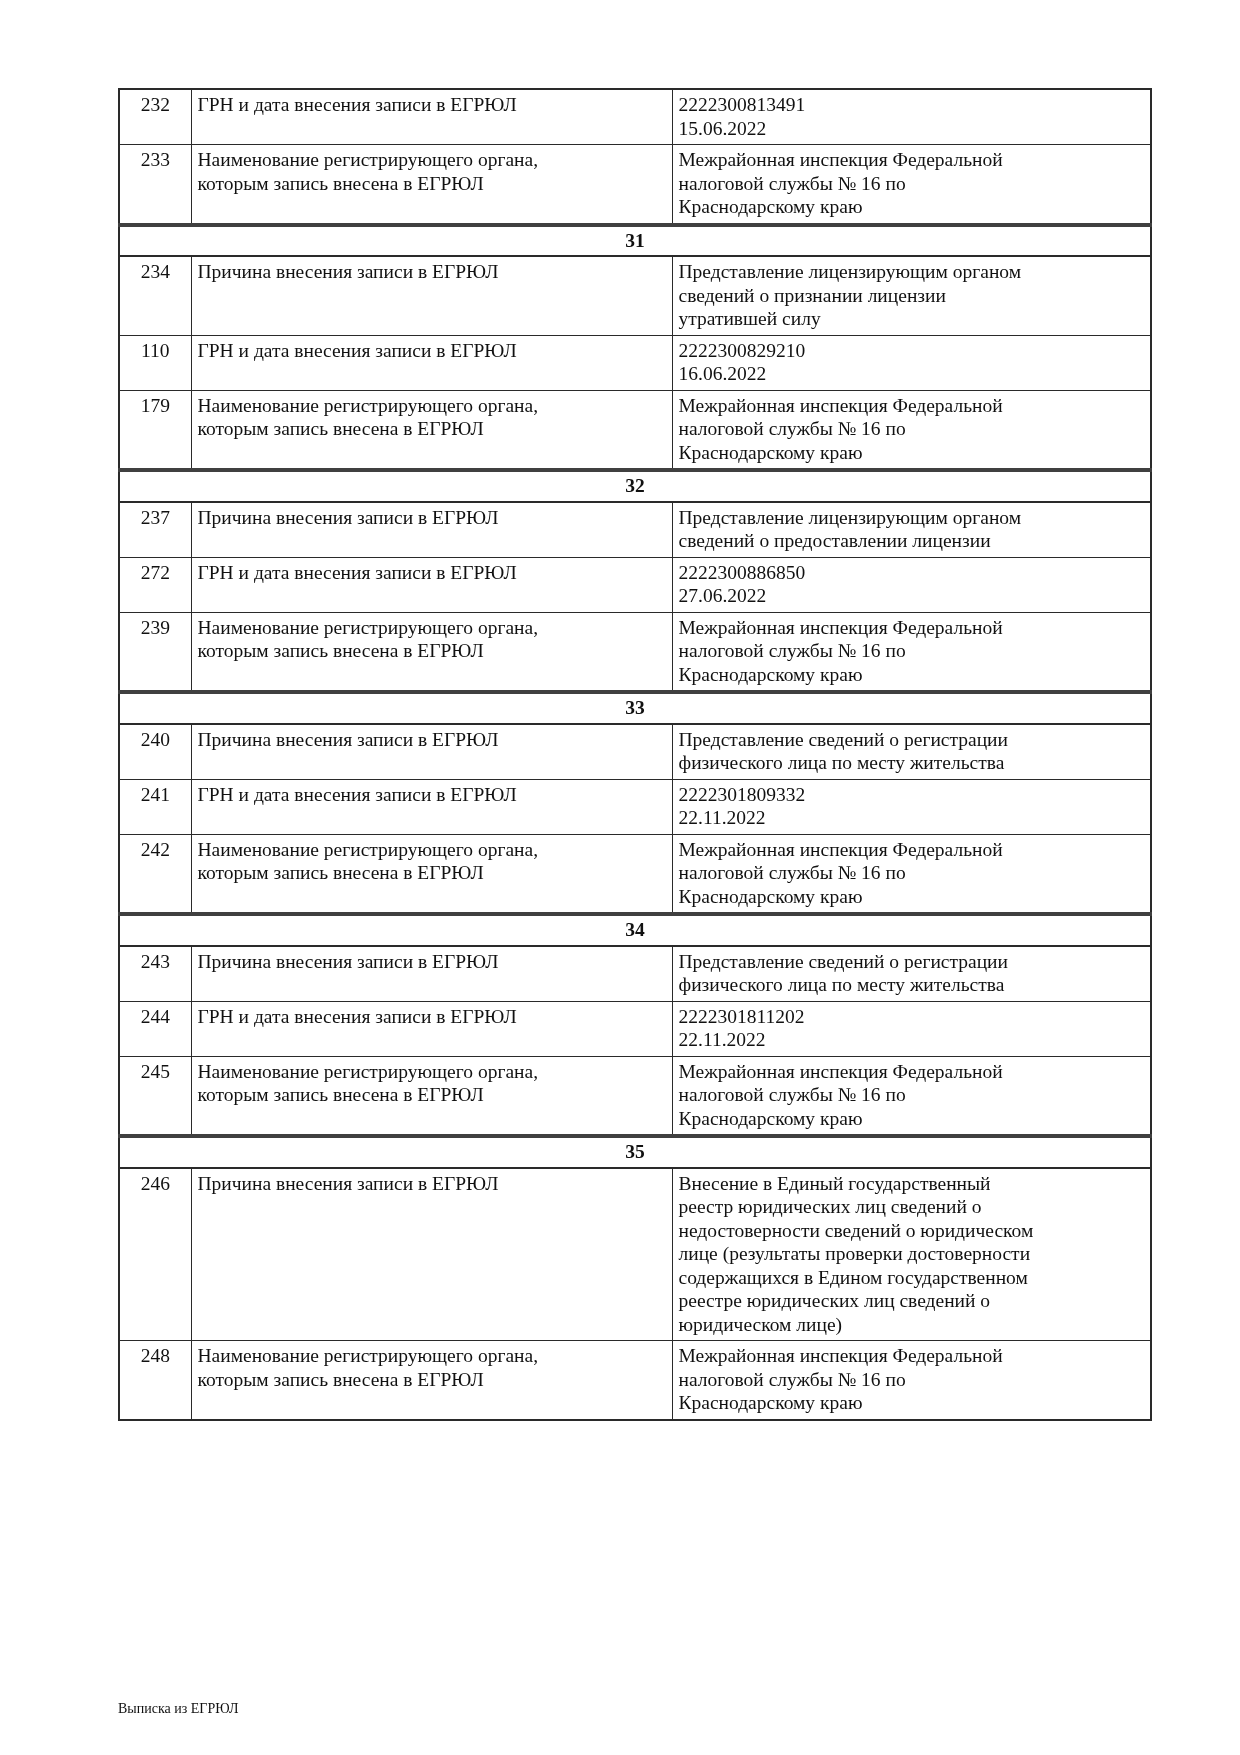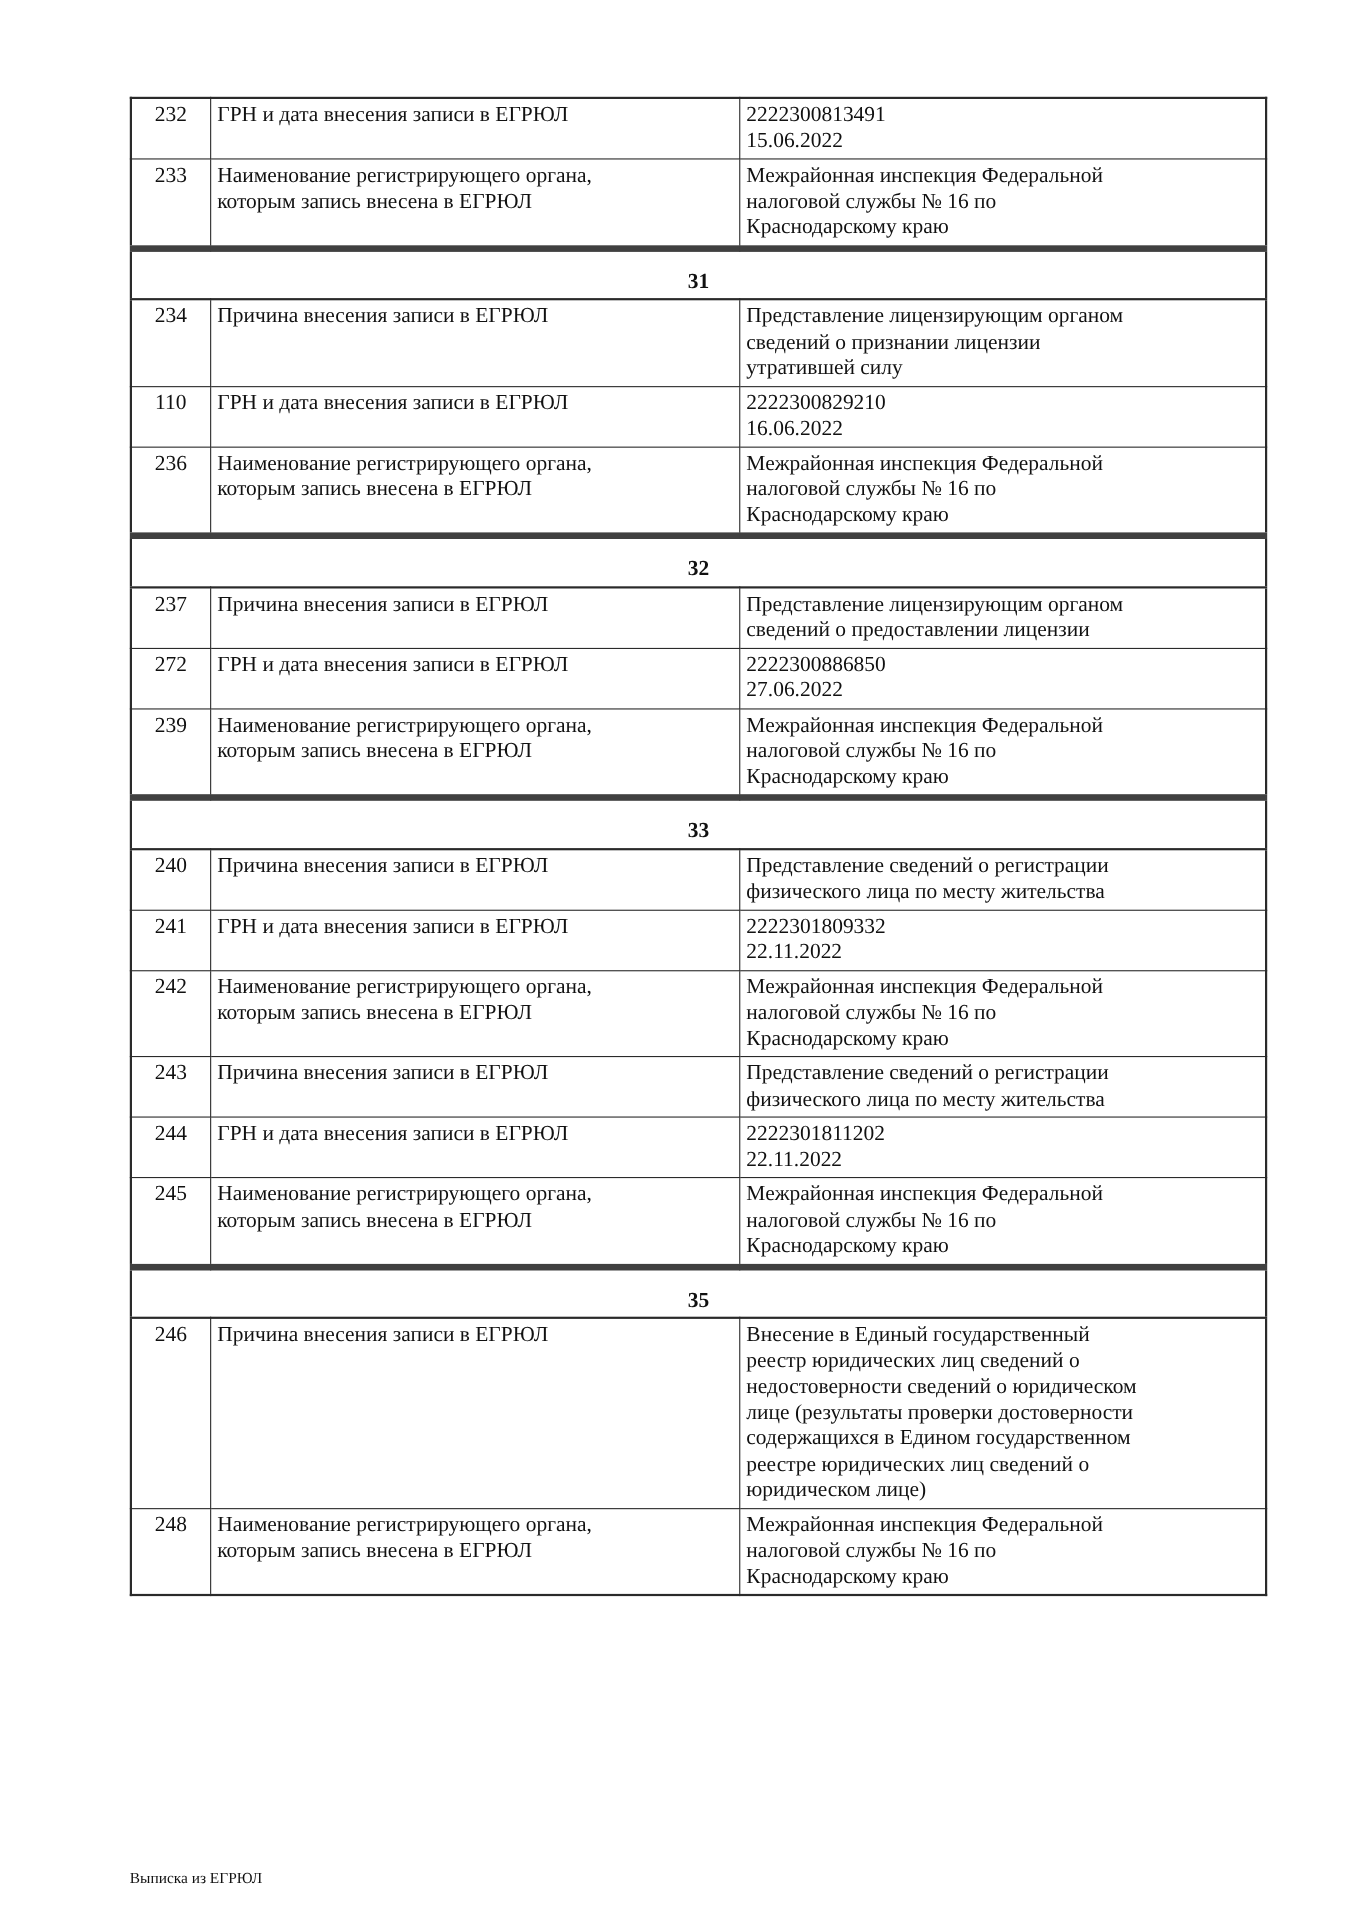--- a/index.html
+++ b/index.html
@@ -38,23 +38,23 @@
     text-align: center;
     padding-left: 2px;
     padding-right: 2px;
   }
   td.label, td.value {
     white-space: pre-line;
   }
   tr.section-row td {
     text-align: center;
     font-weight: bold;
-    padding-top: 16px;
+    padding-top: 2px;
     padding-bottom: 3px;
-    border-top: 6px solid #404040;
+    border-top: 4px solid #404040;
     border-bottom: 2px solid #2a2a2a;
   }
   .footer {
     position: absolute;
     left: 118px;
     right: 92px;
     top: 1655px;
     display: flex;
     justify-content: space-between;
     align-items: flex-end;
@@ -102,21 +102,21 @@
 сведений о признании лицензии
 утратившей силу</td>
         </tr>
         <tr>
           <td class="num">110</td>
           <td class="label">ГРН и дата внесения записи в ЕГРЮЛ</td>
           <td class="value">2222300829210
 16.06.2022</td>
         </tr>
         <tr>
-          <td class="num">236</td>
+          <td class="num">179</td>
           <td class="label">Наименование регистрирующего органа,
 которым запись внесена в ЕГРЮЛ</td>
           <td class="value">Межрайонная инспекция Федеральной
 налоговой службы № 16 по
 Краснодарскому краю</td>
         </tr>
         <tr class="section-row">
           <td colspan="3" class="section-cell">32</td>
         </tr>
         <tr>
@@ -154,20 +154,23 @@
           <td class="value">2222301809332
 22.11.2022</td>
         </tr>
         <tr>
           <td class="num">242</td>
           <td class="label">Наименование регистрирующего органа,
 которым запись внесена в ЕГРЮЛ</td>
           <td class="value">Межрайонная инспекция Федеральной
 налоговой службы № 16 по
 Краснодарскому краю</td>
+        </tr>
+        <tr class="section-row">
+          <td colspan="3" class="section-cell">34</td>
         </tr>
         <tr>
           <td class="num">243</td>
           <td class="label">Причина внесения записи в ЕГРЮЛ</td>
           <td class="value">Представление сведений о регистрации
 физического лица по месту жительства</td>
         </tr>
         <tr>
           <td class="num">244</td>
           <td class="label">ГРН и дата внесения записи в ЕГРЮЛ</td>

